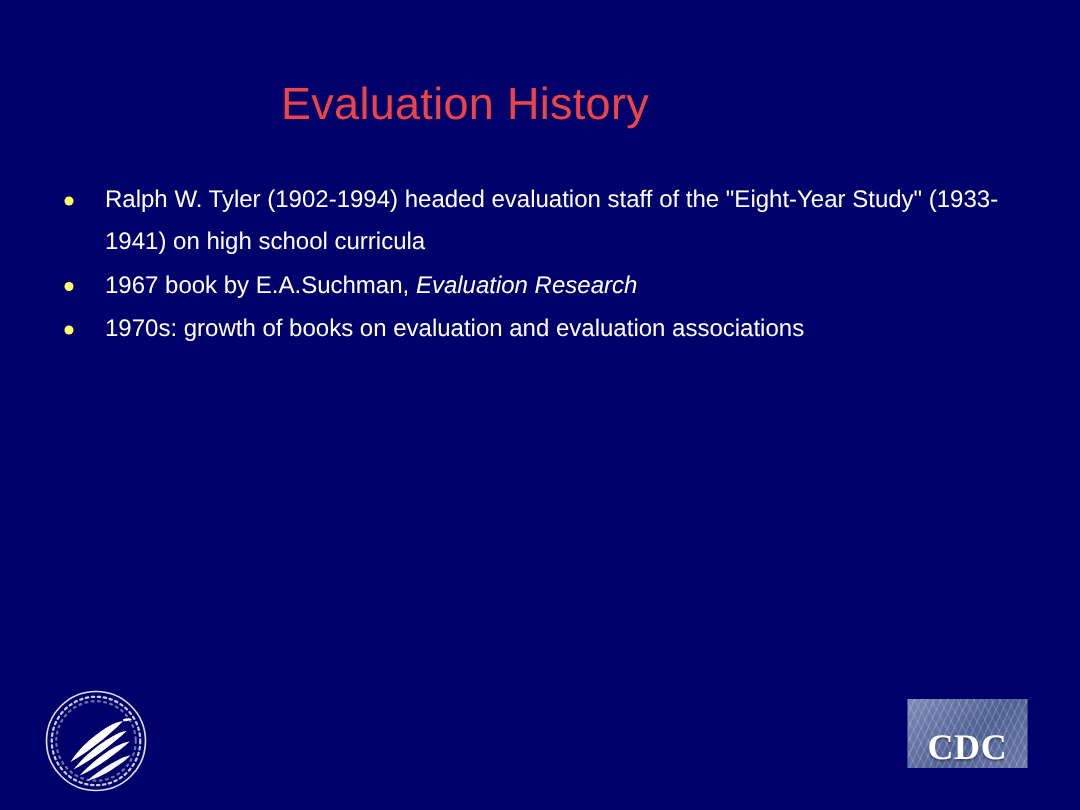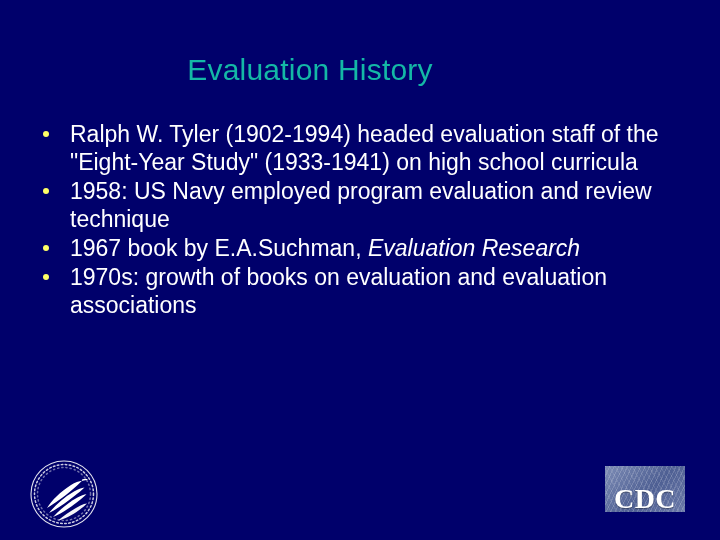--- a/index.html
+++ b/index.html
@@ -20,41 +20,41 @@
     height: 540px;
     background: #00006b;
     box-sizing: border-box;
   }
   #slide-title {
     position: absolute;
     left: 0;
     top: 52px;
     width: 620px;
     text-align: center;
-    color: #14b8a6;
+    color: #ef4444;
     font-size: 30px;
     font-weight: 400;
     letter-spacing: 0.2px;
     line-height: 36px;
     white-space: nowrap;
   }
   #bullet-list {
     position: absolute;
     left: 36px;
     top: 120px;
     width: 664px;
     margin: 0;
     padding: 0;
     list-style: none;
   }
   .bullet-item {
     position: relative;
     padding-left: 34px;
     color: #ffffff;
-    font-size: 23px;
+    font-size: 16px;
     line-height: 28px;
     font-weight: 400;
     margin: 0 0 1px 0;
     text-indent: 0;
   }
   .bullet-marker {
     position: absolute;
     left: 7px;
     top: 11px;
     width: 6px;
@@ -103,45 +103,41 @@
       linear-gradient(135deg, #7d8cb5 0%, #4e5f93 55%, #6a79a8 100%);
   }
   #cdc-logo .cdc-wordmark {
     position: absolute;
     inset: 0;
     display: flex;
     align-items: center;
     justify-content: center;
     color: #ffffff;
     font-family: "Liberation Serif", serif;
-    font-size: 28px;
+    font-size: 24px;
     font-weight: 700;
     letter-spacing: 0.5px;
     text-shadow: 0 1px 1px rgba(0,0,0,0.35);
     margin-top: 20px;
   }
 </style>
 </head>
 <body>
 
 <div id="slide">
 
   <div id="slide-title">Evaluation History</div>
 
   <ul id="bullet-list">
 
     <li class="bullet-item">
       <span class="bullet-marker"></span>
       <span class="bullet-text"><span>Ralph W. Tyler (1902-1994) headed evaluation staff of the "Eight-Year Study" (1933-1941) on high school curricula</span><i></i></span>
     </li>
 
-    <li class="bullet-item">
-      <span class="bullet-marker"></span>
-      <span class="bullet-text"><span>1958: US Navy employed program evaluation and review technique</span><i></i></span>
-    </li>
 
 
 
     <li class="bullet-item">
       <span class="bullet-marker"></span>
       <span class="bullet-text"><span>1967 book by E.A.Suchman, </span><i>Evaluation Research</i></span>
     </li>
 
     <li class="bullet-item">
       <span class="bullet-marker"></span>

